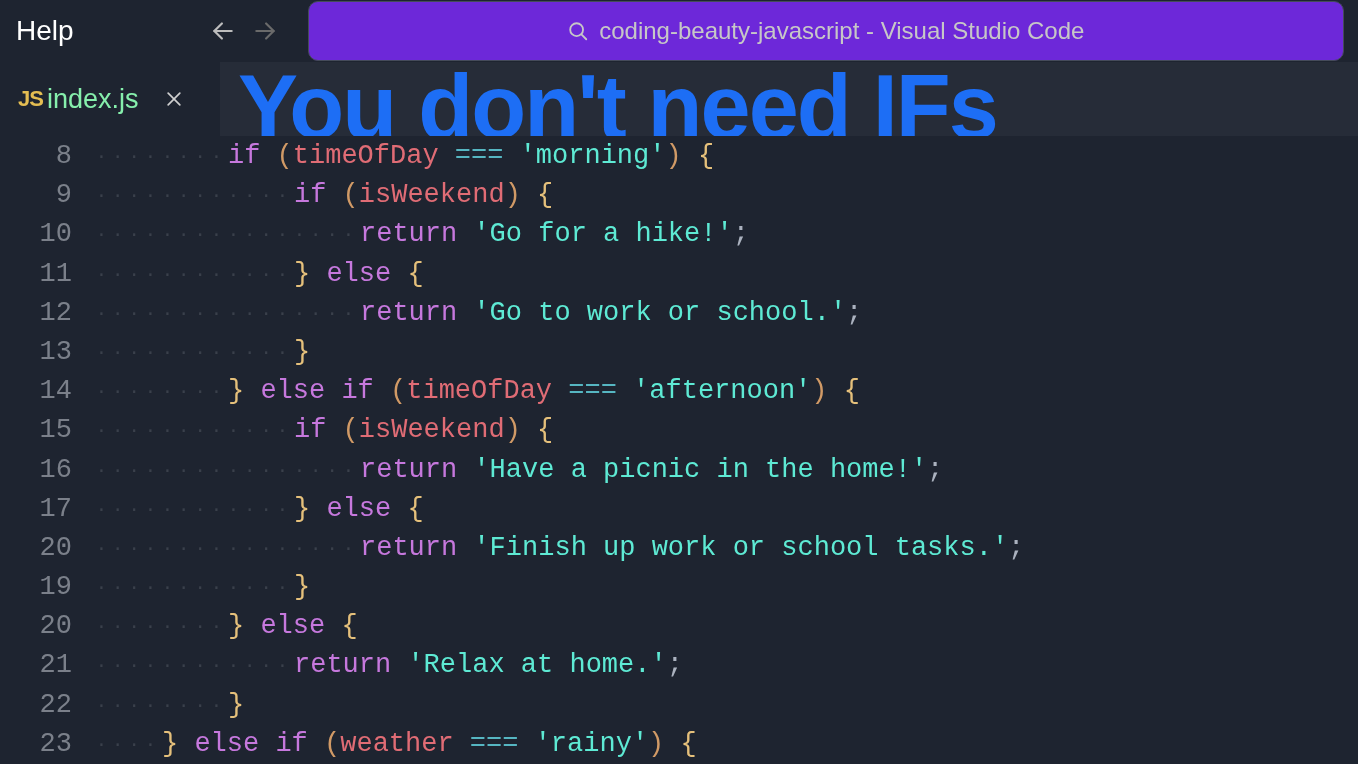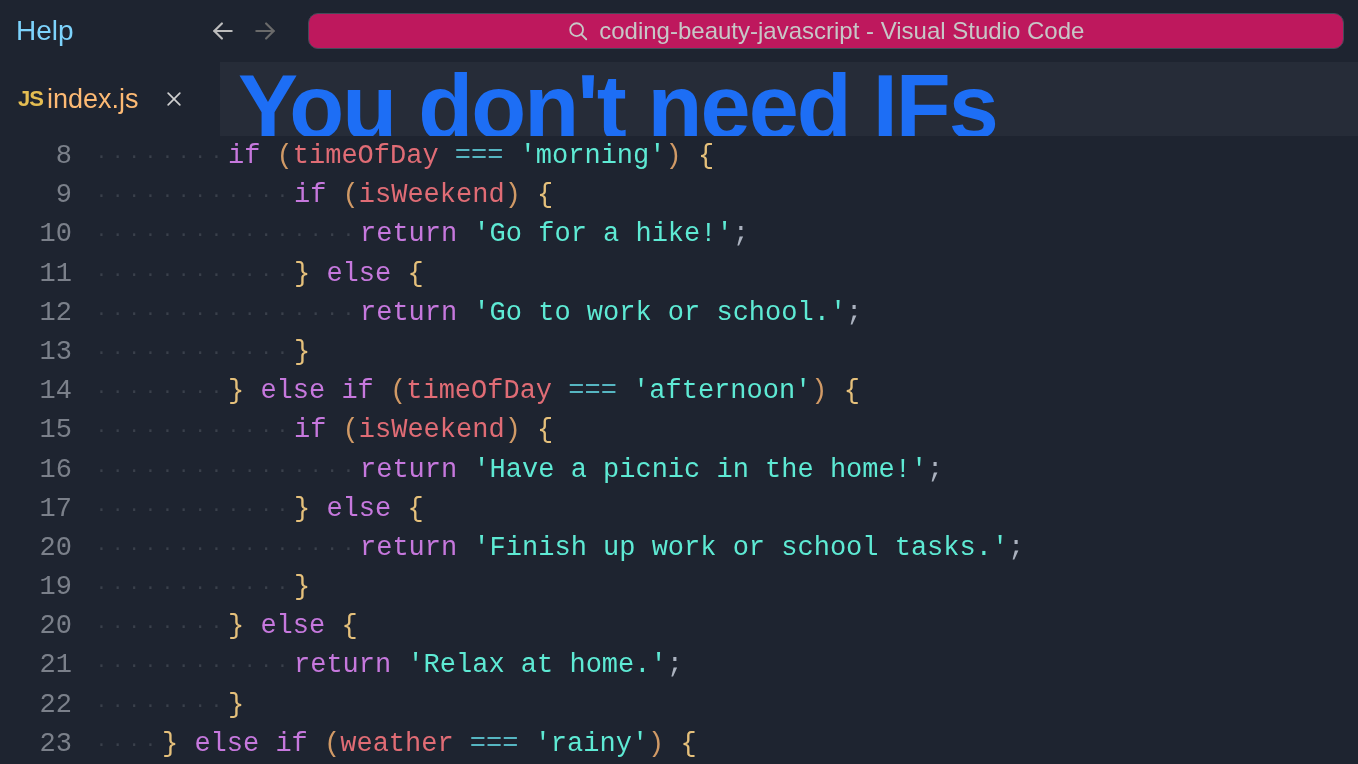--- a/index.html
+++ b/index.html
@@ -12,37 +12,37 @@
     position: relative;
   }
   .top-bar {
     display: flex; align-items: center;
     height: 62px;
     padding: 0 8px 0 6px;
     gap: 6px;
     background: #1e2430;
   }
   .menu-item {
-    color: #7dd3fc; font-size: 28px;
+    color: #ffffff; font-size: 28px;
     padding: 6px 10px; cursor: default;
   }
   .nav-arrows {
     display: flex; gap: 0px; margin-left: 112px;
   }
   .nav-arrow {
     width: 42px; height: 42px;
     display: flex; align-items: center; justify-content: center;
     cursor: pointer;
   }
   .nav-arrow svg { stroke: #bdbdbd; }
   .nav-arrow.dim svg { stroke: #6a6a6a; }
   .search-bar {
     flex: 1;
-    height: 36px;
-    background: #be185d;
+    height: 60px;
+    background: #6d28d9;
     border: 1px solid #454b5a;
     border-radius: 10px;
     display: flex; align-items: center; justify-content: center;
     margin: 0 6px 0 16px;
     gap: 10px;
   }
   .search-bar .search-icon { display: flex; align-items: center; }
   .search-bar .search-text {
     color: #c7c7c7; font-size: 24px;
   }
@@ -57,21 +57,21 @@
     gap: 4px;
     padding: 0 14px 0 18px;
     background: #1e2430;
     min-width: 220px;
     position: relative;
   }
   .tab .js-badge {
     color: #e4bd52; font-weight: 700; font-size: 22px;
     letter-spacing: -1px;
   }
-  .tab .tab-name { color: #fdba74; font-size: 27px; }
+  .tab .tab-name { color: #86efac; font-size: 27px; }
   .tab .close-x {
     margin-left: 18px;
     width: 28px; height: 28px;
     display: flex; align-items: center; justify-content: center;
     cursor: pointer;
   }
   .tab .close-x svg { stroke: #d0d0d0; }
   .overlay-headline {
     position: absolute;
     left: 238px; top: -6px;

